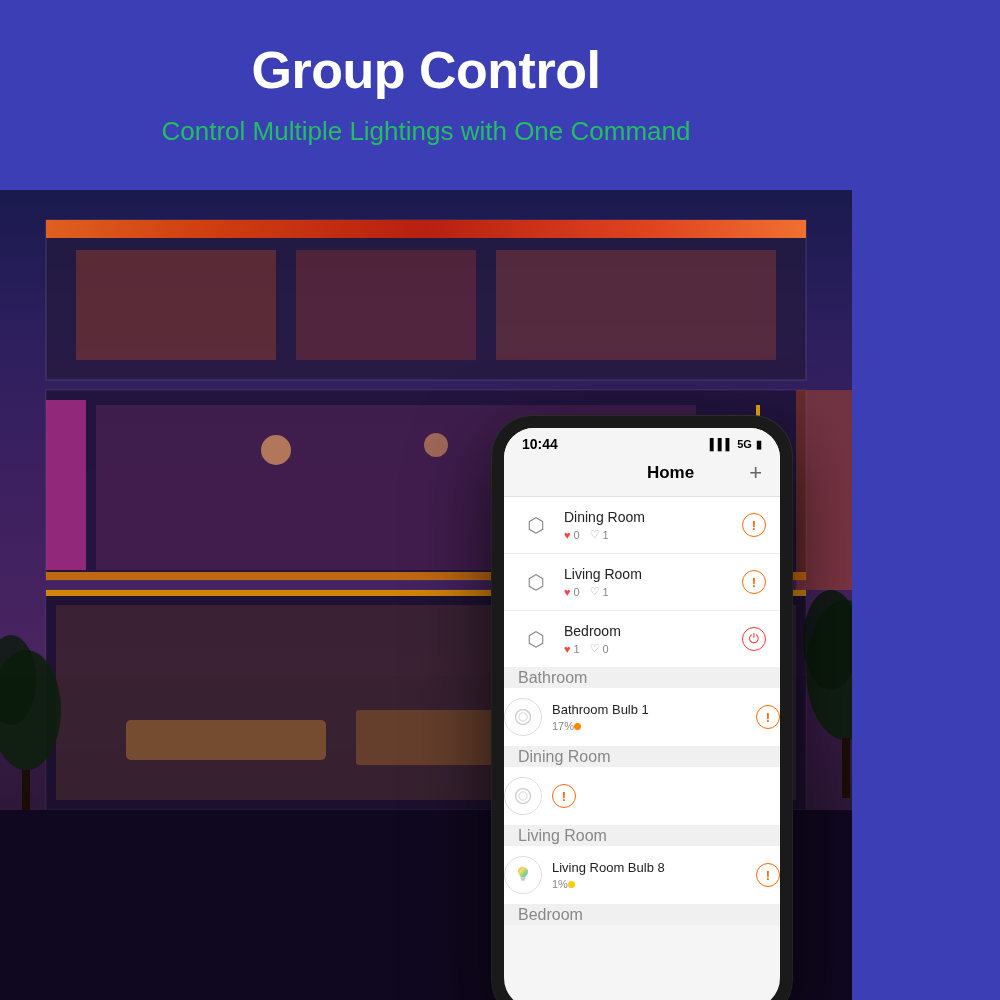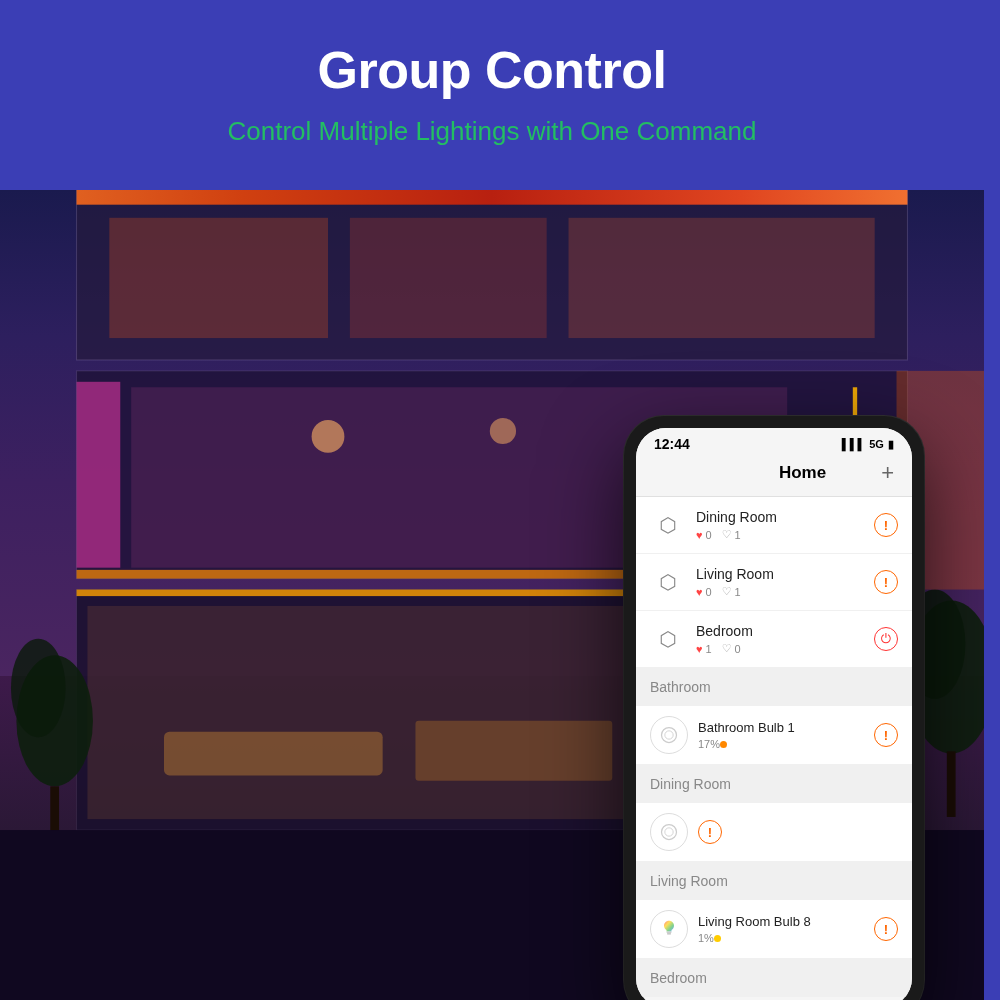--- a/index.html
+++ b/index.html
@@ -5,21 +5,21 @@
     * { margin: 0; padding: 0; box-sizing: border-box; }
     body {
       width: 1000px;
       height: 1000px;
       overflow: hidden;
       font-family: -apple-system, BlinkMacSystemFont, 'Segoe UI', sans-serif;
       background: #3b3eb5;
     }
 
     .page-wrapper {
-      width: 984px;
+      width: 852px;
       height: 1000px;
       position: relative;
       overflow: hidden;
     }
 
     
     .header-section {
       background: #3b3eb5;
       text-align: center;
       padding: 40px 20px 30px;
@@ -212,31 +212,31 @@
       height: 24px;
       display: flex;
       align-items: center;
       justify-content: center;
       font-size: 13px;
     }
 
     
     .section-header {
       background: #f0f0f0;
-      padding: 11px 14px;
-      font-size: 14px;
+      padding: 1px 14px;
+      font-size: 16px;
       color: #888;
       font-weight: 500;
     }
 
     
     .device-item {
       display: flex;
       align-items: center;
-      padding: 10px 14px;
+      padding: 10px 0;
       border-bottom: 1px solid #f0f0f0;
       background: #fff;
     }
 
     .device-icon {
       width: 38px;
       height: 38px;
       border: 1.5px solid #ddd;
       border-radius: 50%;
       display: flex;
@@ -355,21 +355,21 @@
           <stop offset="100%" stop-color="#f07030"></stop>
         </linearGradient>
       </defs>
     </svg>
 
     <div class="phone-wrapper">
       <div class="phone">
         <div class="phone-screen">
 
           <div class="status-bar">
-            <span class="status-time">12:44</span>
+            <span class="status-time">10:44</span>
             <div class="status-icons">
               <span>▌▌▌</span>
               <span>5G</span>
               <span>▮</span>
             </div>
           </div>
 
           <div class="nav-bar">
             <div style="width:24px"></div>
             <span class="nav-title">Home</span>

